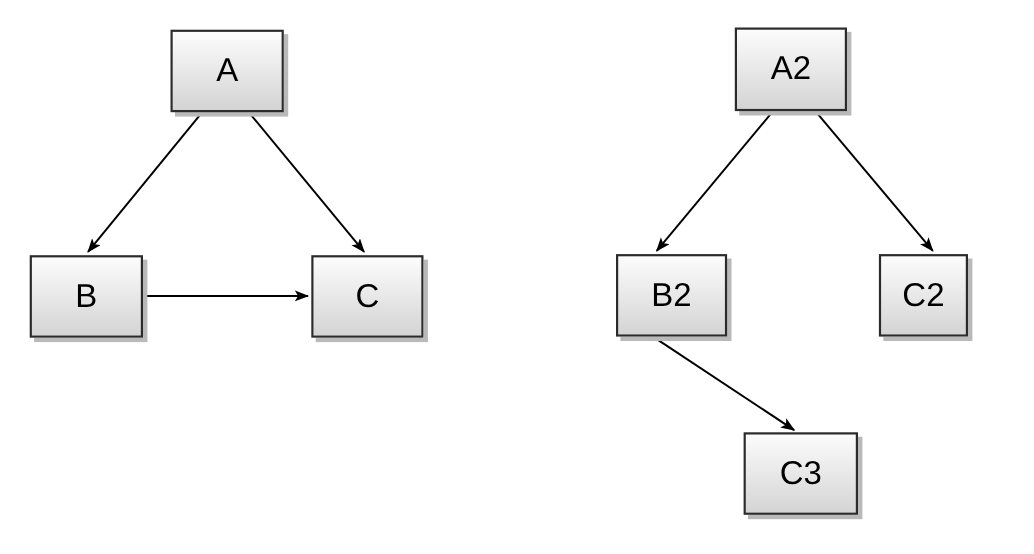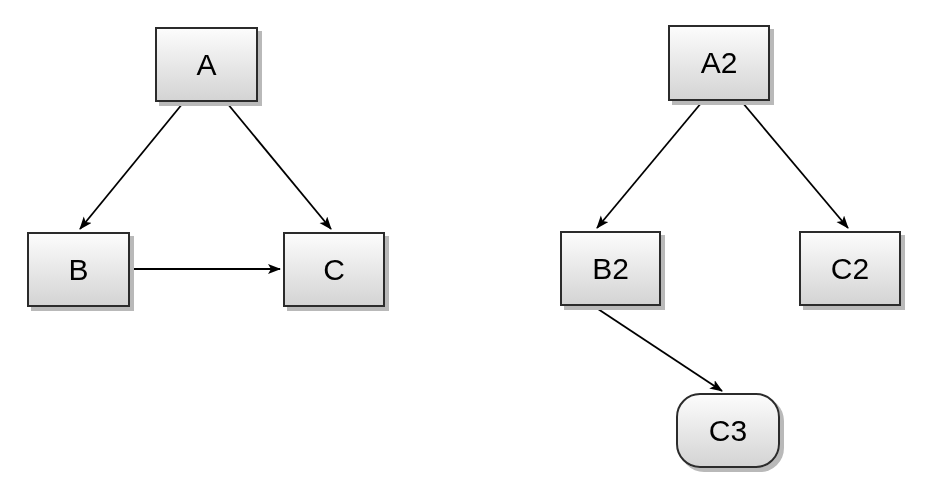--- a/index.html
+++ b/index.html
@@ -71,20 +71,20 @@
       </div>
       <div class="node" style="left: 283px; top: 232px; width: 102px; height: 75px;">
         <span class="node-label">C</span>
       </div>
       <div class="node" style="left: 668px; top: 25px; width: 102px; height: 76px;">
         <span class="node-label">A2</span>
       </div>
       <div class="node" style="left: 542px; top: 231px; width: 101px; height: 75px; margin-left: 18px;">
         <span class="node-label">B2</span>
       </div>
-      <div class="node" style="left: 799px; top: 231px; width: 102px; height: 75px; justify-content: center;">
+      <div class="node" style="left: 799px; top: 231px; width: 81px; height: 75px; justify-content: center;">
         <span class="node-label">C2</span>
       </div>
-      <div class="node" style="left: 676px; top: 393px; width: 104px; height: 75px; border-radius: 24px;">
+      <div class="node" style="left: 676px; top: 393px; width: 104px; height: 75px;">
         <span class="node-label">C3</span>
       </div>
     </div>
 </div>
 
 </body></html>

